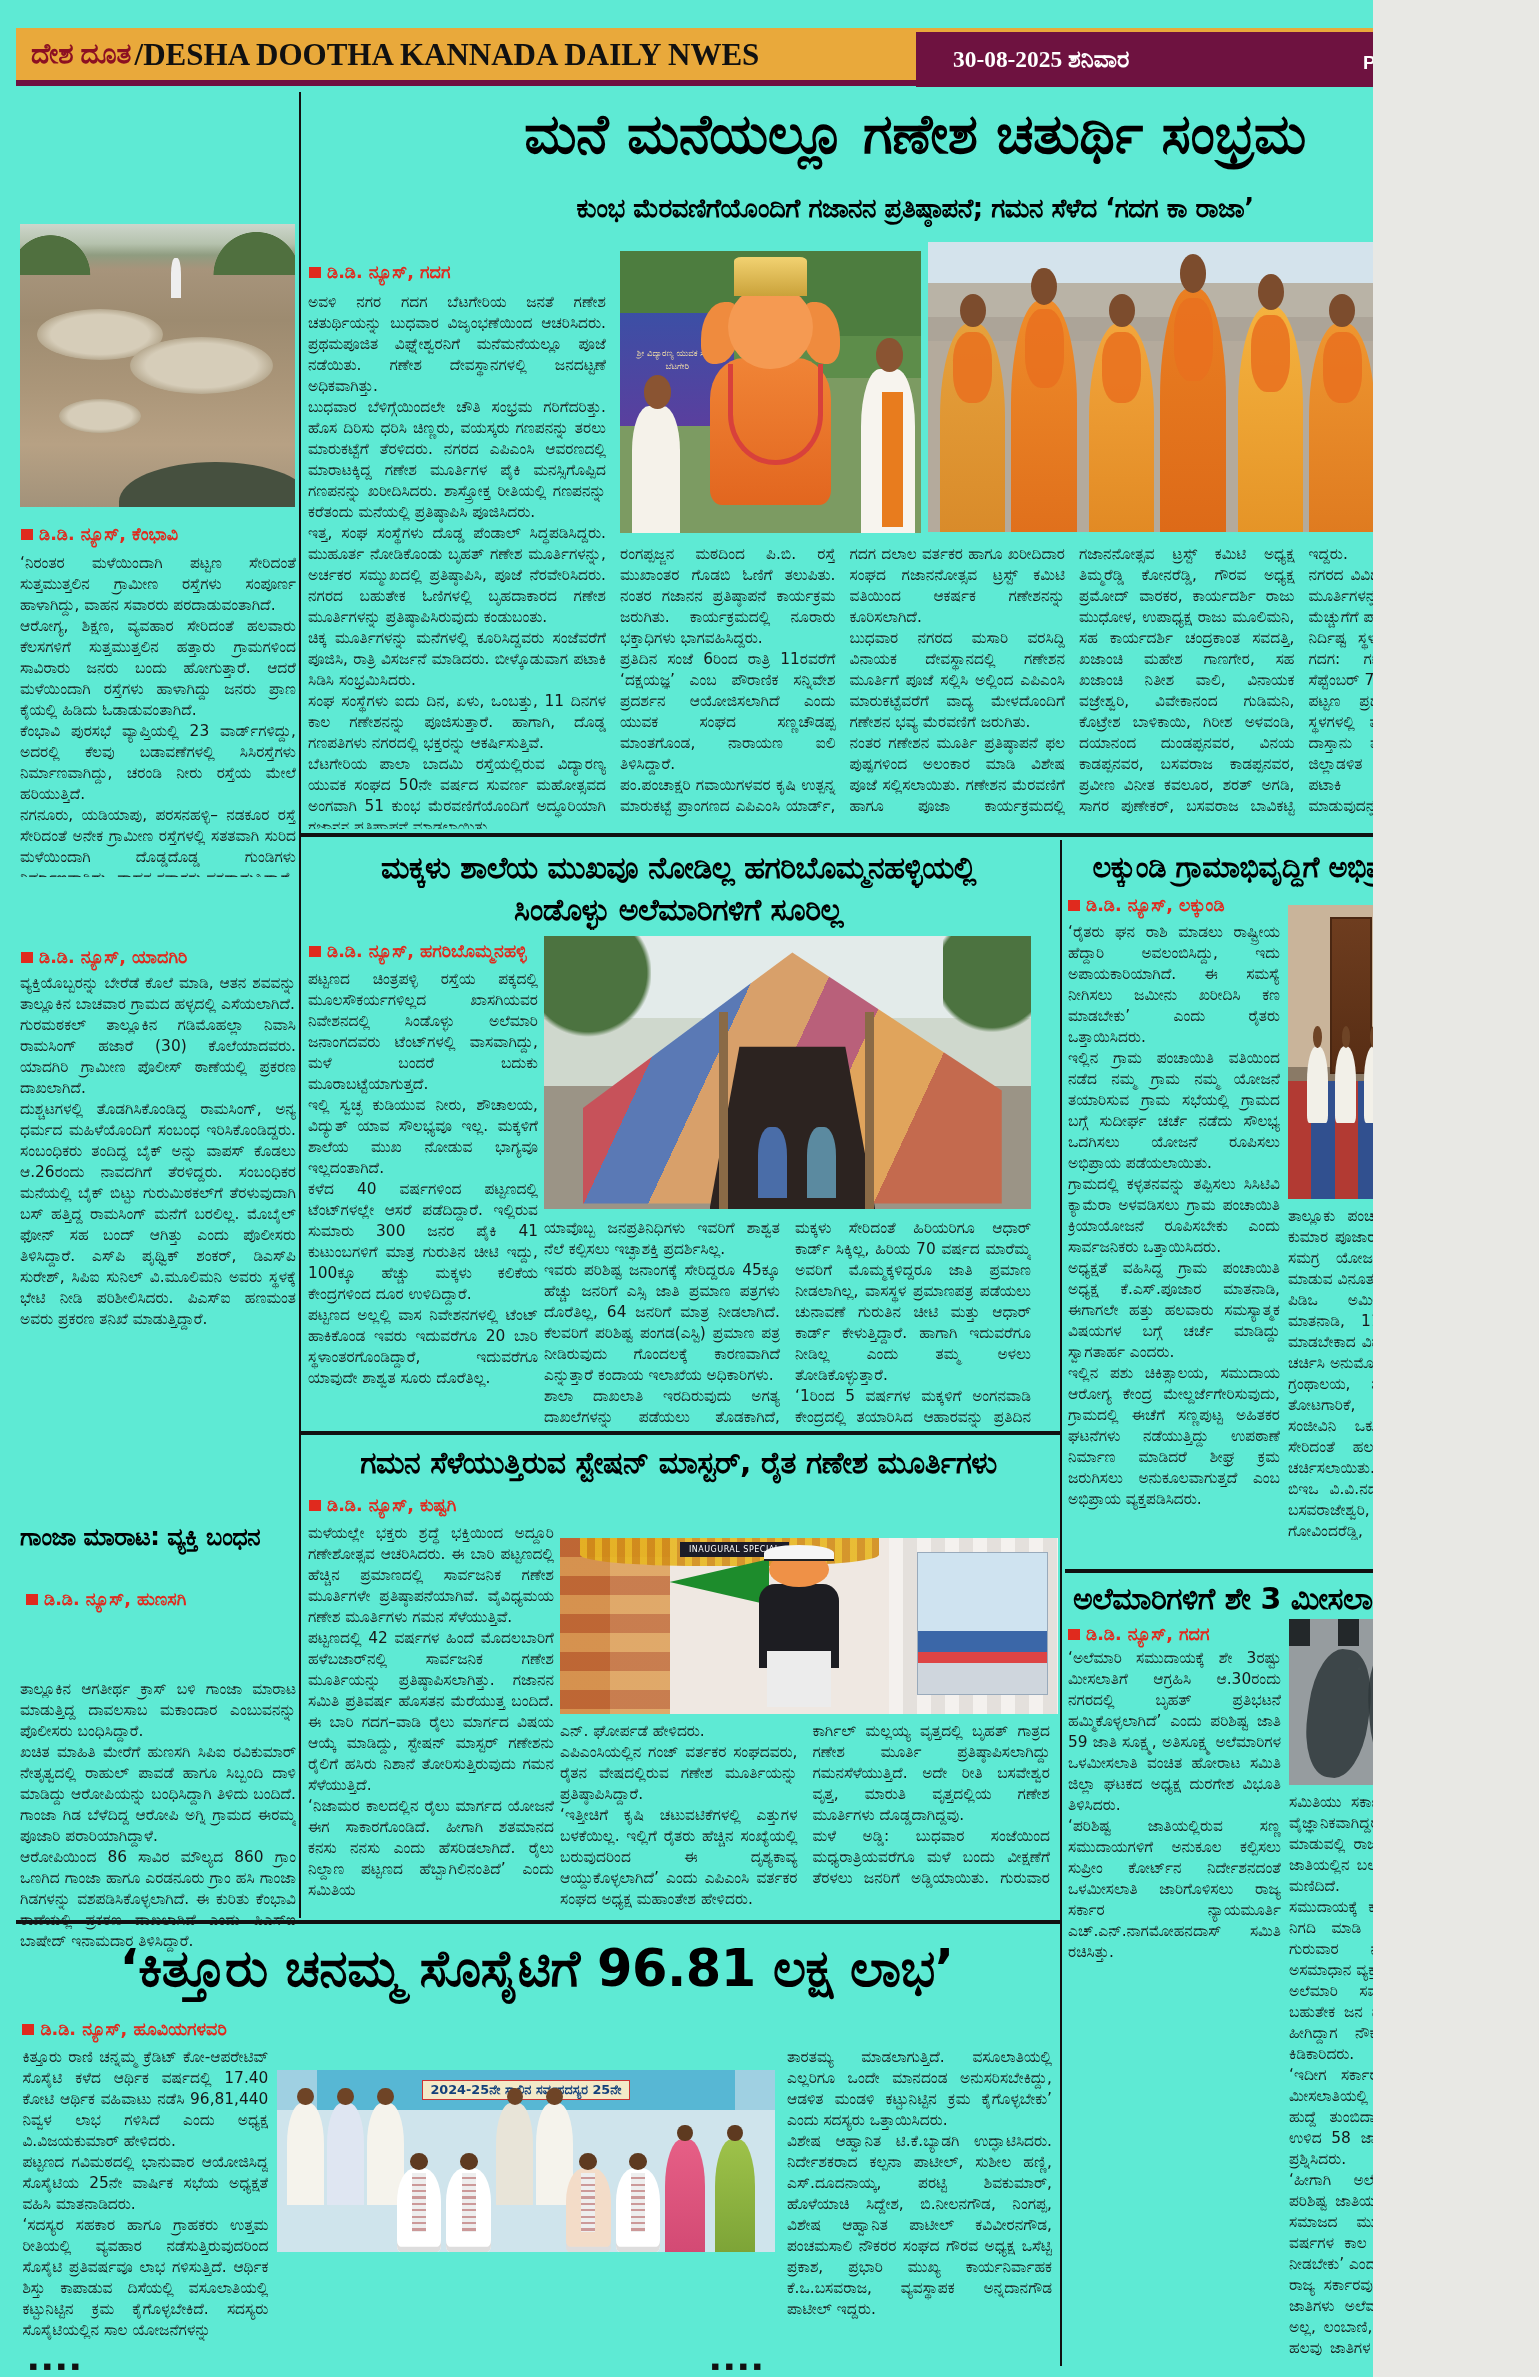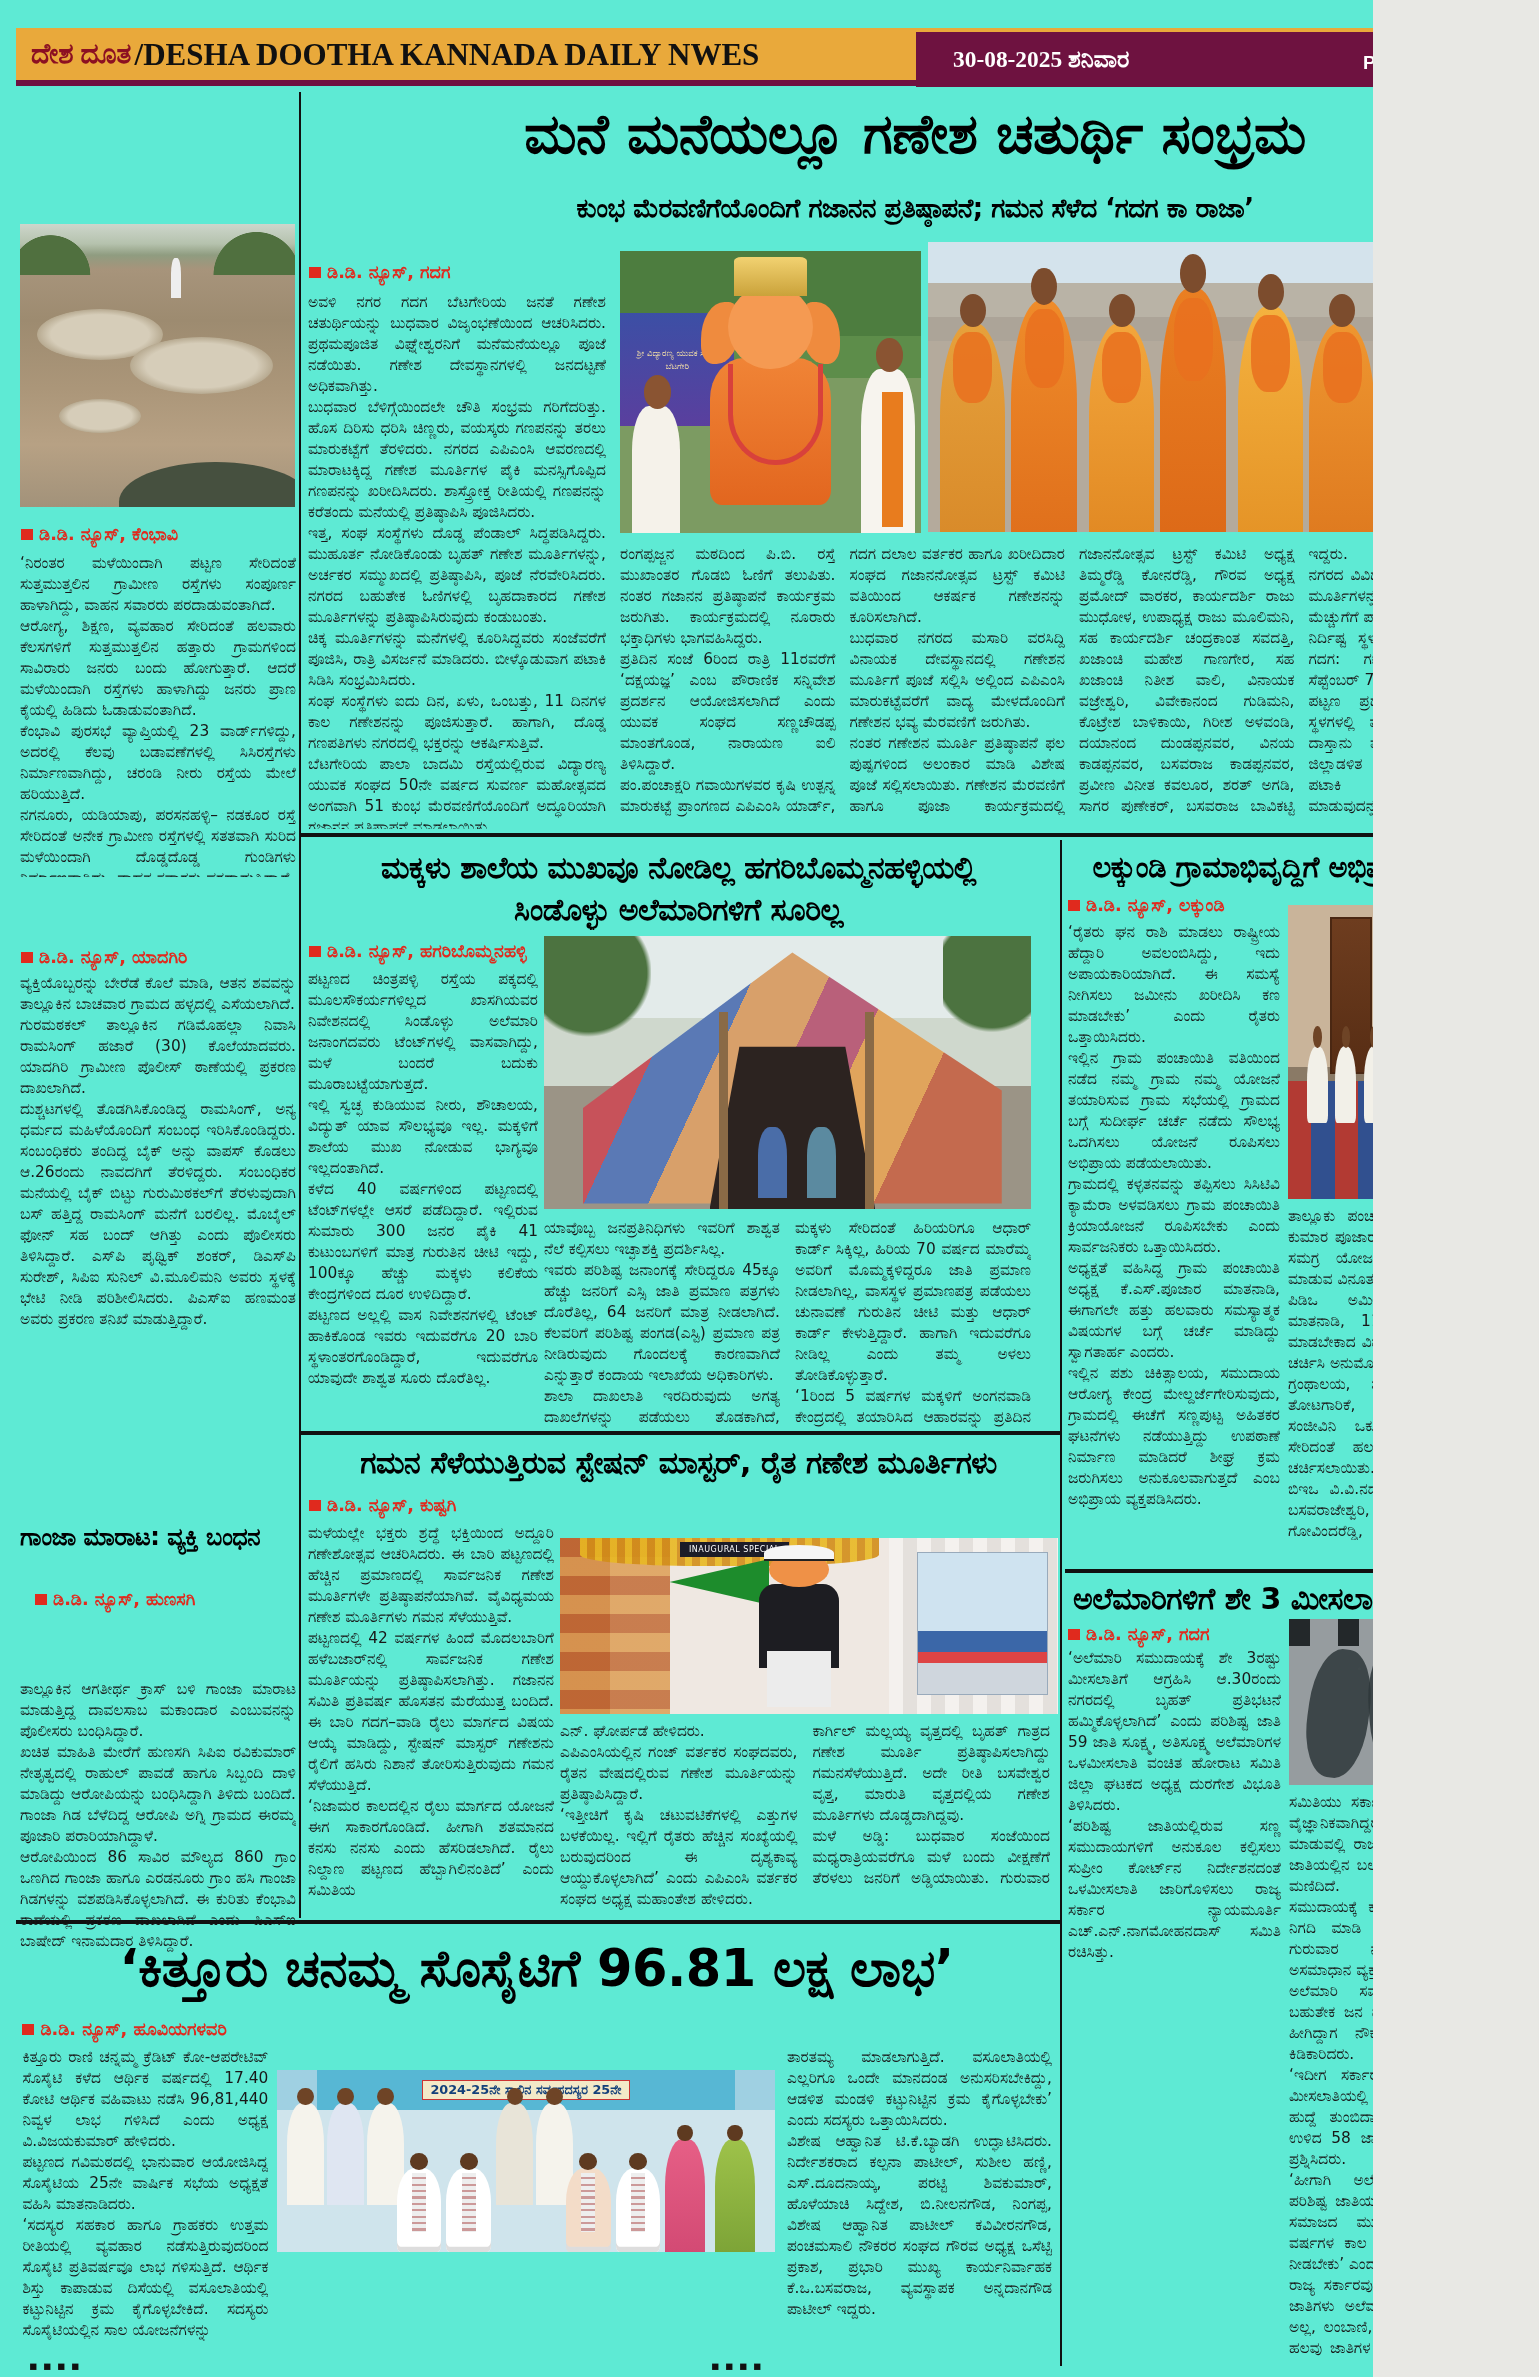--- a/index.html
+++ b/index.html
@@ -146,21 +146,21 @@
 
   <div class="abs byline" style="left:21px;top:947px;">
     <span class="sq"></span>
     <span>ಡಿ.ಡಿ. ನ್ಯೂಸ್, ಯಾದಗಿರಿ</span>
   </div>
   <div class="abs body-txt" style="left:20px;top:973px;width:276px;height:540px;">ವ್ಯಕ್ತಿಯೊಬ್ಬರನ್ನು ಬೇರೆಡೆ ಕೊಲೆ ಮಾಡಿ, ಆತನ ಶವವನ್ನು ತಾಲ್ಲೂಕಿನ ಬಾಚವಾರ ಗ್ರಾಮದ ಹಳ್ಳದಲ್ಲಿ ಎಸೆಯಲಾಗಿದೆ.
 ಗುರಮಠಕಲ್ ತಾಲ್ಲೂಕಿನ ಗಡಿಮೊಹಲ್ಲಾ ನಿವಾಸಿ ರಾಮಸಿಂಗ್ ಹಜಾರೆ (30) ಕೊಲೆಯಾದವರು. ಯಾದಗಿರಿ ಗ್ರಾಮೀಣ ಪೊಲೀಸ್ ಠಾಣೆಯಲ್ಲಿ ಪ್ರಕರಣ ದಾಖಲಾಗಿದೆ.
 ದುಶ್ಚಟಗಳಲ್ಲಿ ತೊಡಗಿಸಿಕೊಂಡಿದ್ದ ರಾಮಸಿಂಗ್, ಅನ್ಯ ಧರ್ಮದ ಮಹಿಳೆಯೊಂದಿಗೆ ಸಂಬಂಧ ಇರಿಸಿಕೊಂಡಿದ್ದರು. ಸಂಬಂಧಿಕರು ತಂದಿದ್ದ ಬೈಕ್ ಅನ್ನು ವಾಪಸ್ ಕೊಡಲು ಆ.26ರಂದು ನಾವದಗಿಗೆ ತೆರಳಿದ್ದರು. ಸಂಬಂಧಿಕರ ಮನೆಯಲ್ಲಿ ಬೈಕ್ ಬಿಟ್ಟು ಗುರುಮಿಠಕಲ್‌ಗೆ ತೆರಳುವುದಾಗಿ ಬಸ್ ಹತ್ತಿದ್ದ ರಾಮಸಿಂಗ್ ಮನೆಗೆ ಬರಲಿಲ್ಲ. ಮೊಬೈಲ್ ಫೋನ್ ಸಹ ಬಂದ್ ಆಗಿತ್ತು ಎಂದು ಪೊಲೀಸರು ತಿಳಿಸಿದ್ದಾರೆ. ಎಸ್‌ಪಿ ಪೃಥ್ವಿಕ್ ಶಂಕರ್, ಡಿಎಸ್‌ಪಿ ಸುರೇಶ್, ಸಿಪಿಐ ಸುನಿಲ್ ವಿ.ಮೂಲಿಮನಿ ಅವರು ಸ್ಥಳಕ್ಕೆ ಭೇಟಿ ನೀಡಿ ಪರಿಶೀಲಿಸಿದರು. ಪಿಎಸ್‌ಐ ಹಣಮಂತ ಅವರು ಪ್ರಕರಣ ತನಿಖೆ ಮಾಡುತ್ತಿದ್ದಾರೆ.</div>
 
   <div class="abs headline" style="left:20px;top:1522px;width:276px;font-size:24px;line-height:30px;height:61px;overflow:hidden;">ಗಾಂಜಾ ಮಾರಾಟ: ವ್ಯಕ್ತಿ ಬಂಧನ</div>
-  <div class="abs byline" style="left:35px;top:1589px;">
+  <div class="abs byline" style="left:26px;top:1589px;">
     <span class="sq"></span>
     <span>ಡಿ.ಡಿ. ನ್ಯೂಸ್, ಹುಣಸಗಿ</span>
   </div>
   <div class="abs body-txt" style="left:20px;top:1679px;width:276px;height:298px;">ತಾಲ್ಲೂಕಿನ ಆಗತೀರ್ಥ ಕ್ರಾಸ್ ಬಳಿ ಗಾಂಜಾ ಮಾರಾಟ ಮಾಡುತ್ತಿದ್ದ ದಾವಲಸಾಬ ಮಕಾಂದಾರ ಎಂಬುವನನ್ನು ಪೊಲೀಸರು ಬಂಧಿಸಿದ್ದಾರೆ.
 ಖಚಿತ ಮಾಹಿತಿ ಮೇರೆಗೆ ಹುಣಸಗಿ ಸಿಪಿಐ ರವಿಕುಮಾರ್ ನೇತೃತ್ವದಲ್ಲಿ ರಾಹುಲ್ ಪಾವಡೆ ಹಾಗೂ ಸಿಬ್ಬಂದಿ ದಾಳಿ ಮಾಡಿದ್ದು ಆರೋಪಿಯನ್ನು ಬಂಧಿಸಿದ್ದಾಗಿ ತಿಳಿದು ಬಂದಿದೆ. ಗಾಂಜಾ ಗಿಡ ಬೆಳೆದಿದ್ದ ಆರೋಪಿ ಅಗ್ನಿ ಗ್ರಾಮದ ಈರಮ್ಮ ಪೂಜಾರಿ ಪರಾರಿಯಾಗಿದ್ದಾಳೆ.
 ಆರೋಪಿಯಿಂದ 86 ಸಾವಿರ ಮೌಲ್ಯದ 860 ಗ್ರಾಂ ಒಣಗಿದ ಗಾಂಜಾ ಹಾಗೂ ಎರಡನೂರು ಗ್ರಾಂ ಹಸಿ ಗಾಂಜಾ ಗಿಡಗಳನ್ನು ವಶಪಡಿಸಿಕೊಳ್ಳಲಾಗಿದೆ. ಈ ಕುರಿತು ಕೆಂಭಾವಿ ಠಾಣೆಯಲ್ಲಿ ಪ್ರಕರಣ ದಾಖಲಾಗಿದೆ ಎಂದು ಪಿಎಸ್‌ಐ ಬಾಷೇದ್ ಇನಾಮದಾರ ತಿಳಿಸಿದ್ದಾರೆ.</div>
 
   <div class="abs headline center" style="left:306px;top:104px;width:1218px;font-size:55px;line-height:1.1;height:80px;overflow:hidden;">ಮನೆ ಮನೆಯಲ್ಲೂ ಗಣೇಶ ಚತುರ್ಥಿ ಸಂಭ್ರಮ</div>
   <div class="abs headline center" style="left:306px;top:193px;width:1218px;font-size:26px;height:34px;overflow:hidden;">ಕುಂಭ ಮೆರವಣಿಗೆಯೊಂದಿಗೆ ಗಜಾನನ ಪ್ರತಿಷ್ಠಾಪನೆ; ಗಮನ ಸೆಳೆದ ‘ಗದಗ ಕಾ ರಾಜಾ’</div>
   <div class="abs byline" style="left:309px;top:262px;">

